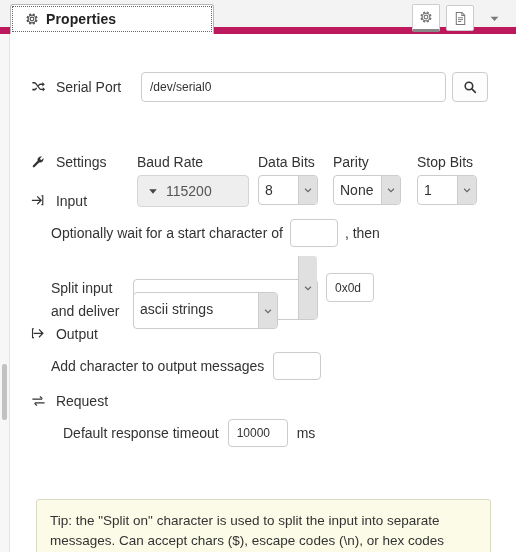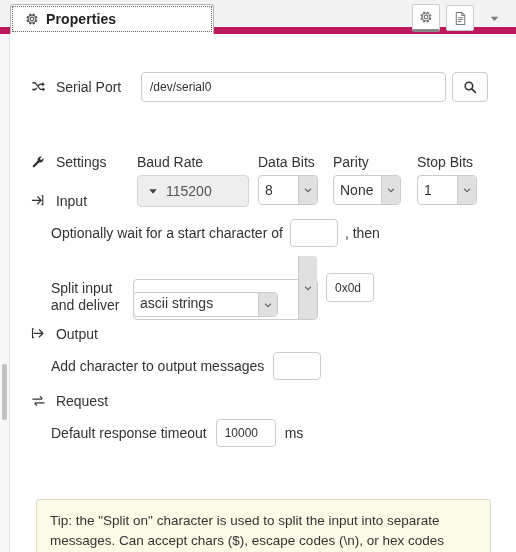--- a/index.html
+++ b/index.html
@@ -415,21 +415,21 @@
                 <path d="M2.5 4.5L6 8l3.5-3.5"></path>
               </svg>
           </span>
         </span>
         <input class="txt" type="text" style="width: 48px; height: 29px; margin-left: 8px;" value="0x0d">
       </div>
 
       <div class="sub row" style="left:40px; top:258px;">
         <span style="width:82px;">and deliver</span>
         <span class="selwrap">
-          <select class="sel" style="width:145px; height:25px; padding-bottom:4px;">
+          <select class="sel" style="width:145px; height:37px; padding-bottom:4px;">
             <option>ascii strings</option>
           </select>
           <span class="arrowbox">
             <svg viewBox="0 0 12 12" width="10" height="10" fill="none" stroke="currentColor" stroke-width="1.3">
                 <path d="M2.5 4.5L6 8l3.5-3.5"></path>
               </svg>
           </span>
         </span>
       </div>
 
@@ -450,21 +450,21 @@
 
       <span class="section" style="top:359px;">
         <span class="lbl-icon">
           <svg viewBox="0 0 16 16" width="15" height="14" fill="currentColor">
             <path d="M1 5.1h11.1v1.4H1zM10.1 2.2L9.1 3.2l2.9 2.6 1-.95zM14.9 9.5H3.8v1.4h11.1zM5.8 13.8l1-1-2.9-2.6-1 .95z"></path>
           </svg>
         </span>
         <span>Request</span>
       </span>
 
-      <div class="sub row" style="left:40px; top:385px;justify-content:flex-end;">
+      <div class="sub row" style="left:52px; top:385px;justify-content:flex-end;">
         <span>Default response timeout</span>
         <input class="txt" type="text" style="width: 60px; height: 28px; margin: 0px 9px;" value="10000">
         <span>ms</span>
       </div>
 
       <div class="tip">
         <span>Tip: the "Split on" character is used to split the input into separate messages. Can accept chars ($), escape codes (\n), or hex codes (0x03).</span>
       </div>
 
     </div>

